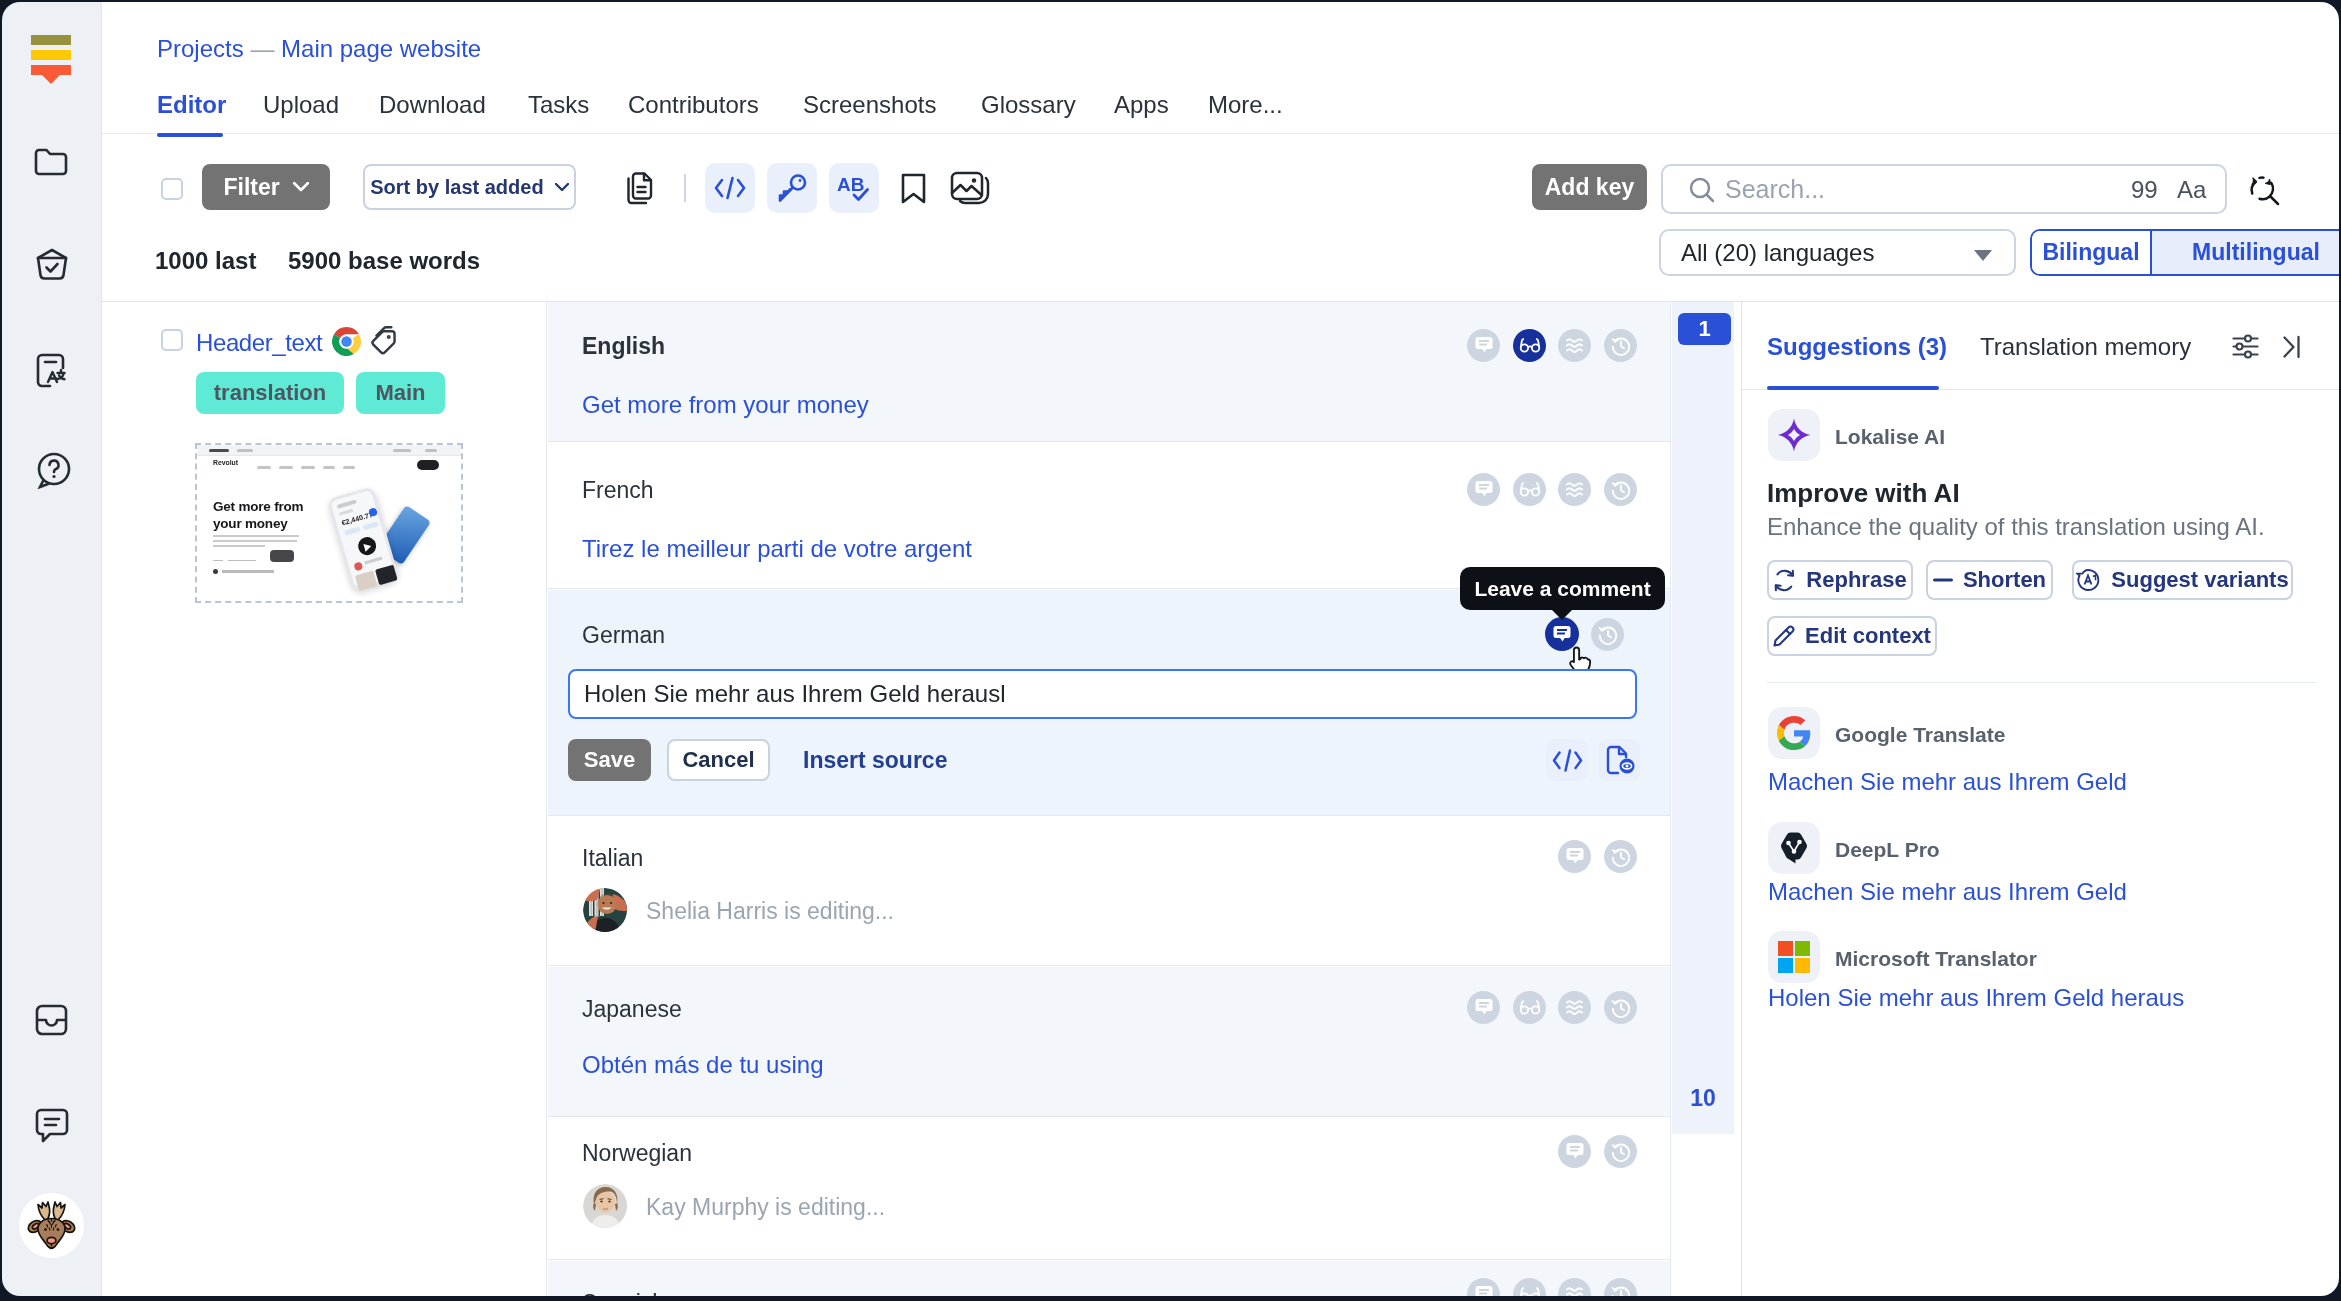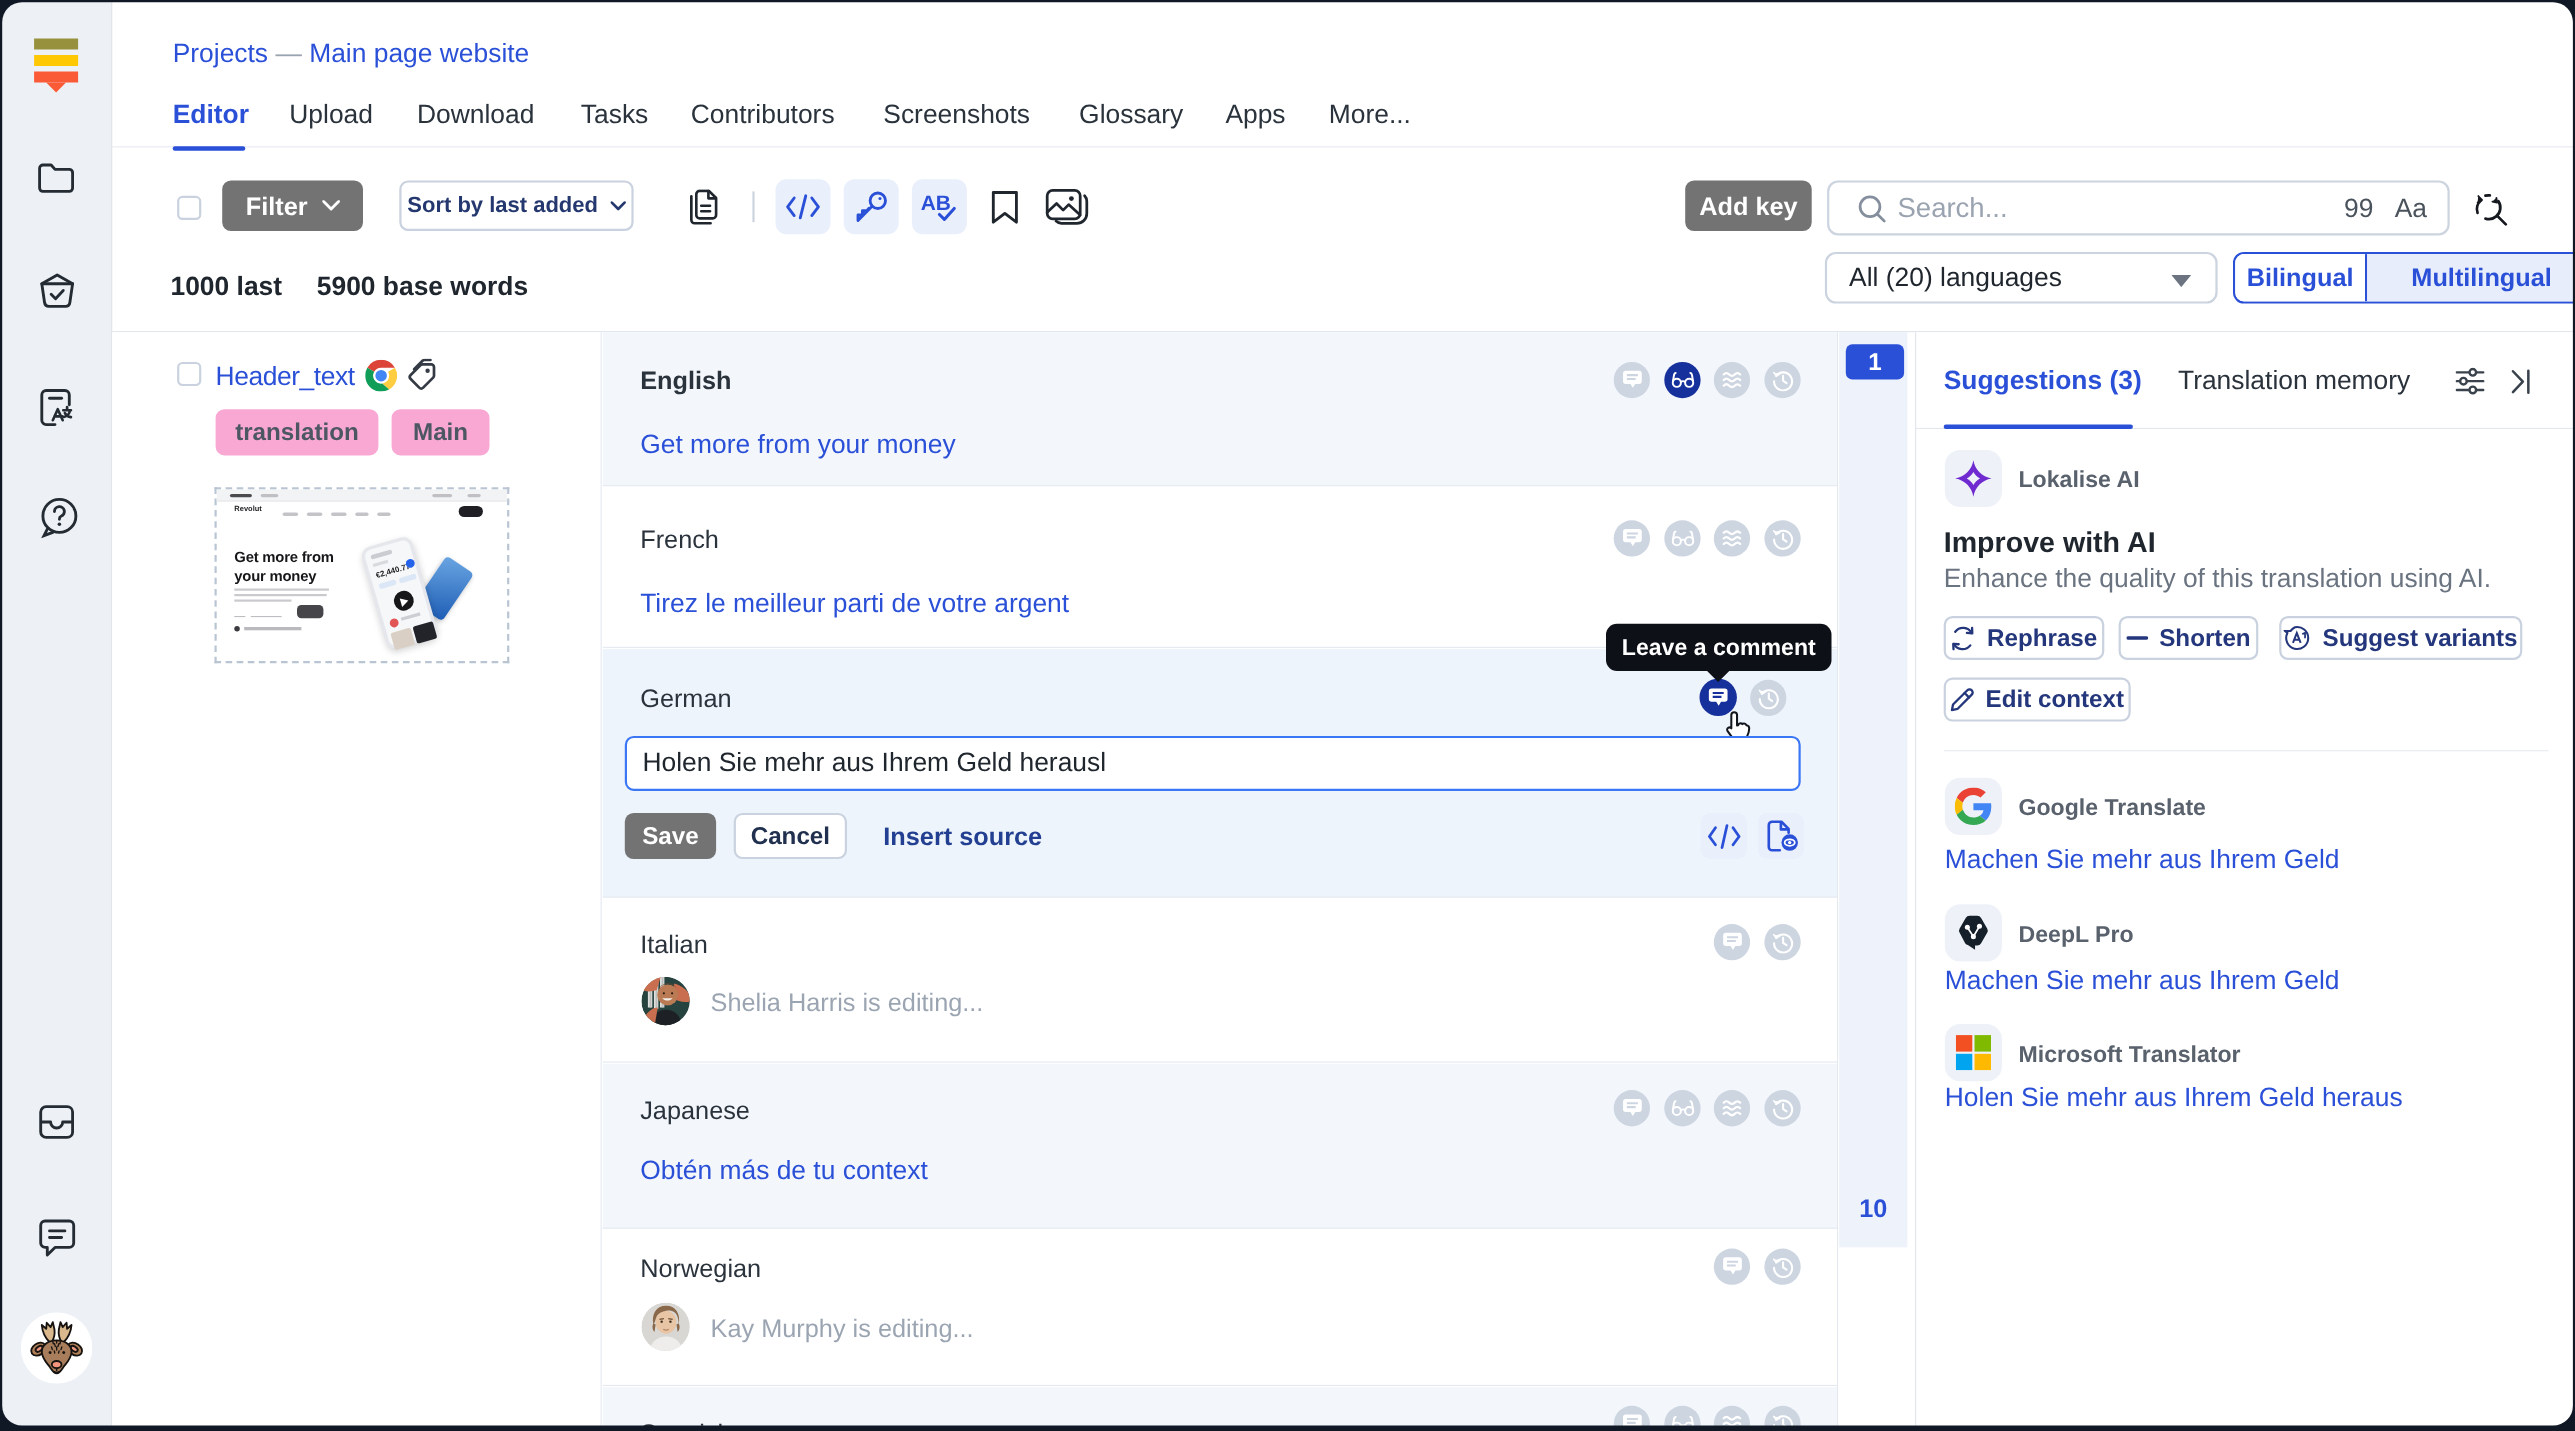--- a/index.html
+++ b/index.html
@@ -29,21 +29,21 @@
   .content-border { position:absolute; left:102px; right:0; top:301px; height:1px; background:#dfe5ec; }
   .keycol { position:absolute; left:102px; top:302px; width:445px; bottom:0; background:#fff; border-right:1px solid #e4e9f0; }
   .rowscol { position:absolute; left:548px; top:302px; width:1123px; bottom:0; background:#fff; border-right:1px solid #e4e9f0; }
   .row { position:absolute; left:0; width:100%; }
   .row-label { position:absolute; left:34px; font-size:23px; color:#2a323c; }
   .row-link { position:absolute; left:34px; font-size:24px; color:#2b50d8; }
   .circ { position:absolute; width:33px; height:33px; border-radius:50%; background:#cdd5e1; display:flex; align-items:center; justify-content:center; }
   .circ svg { display:block; }
   .numstrip { position:absolute; left:1672px; top:302px; width:62px; height:832px; background:#edf2fb; }
   .panel { position:absolute; left:1741px; top:302px; right:0; bottom:0; background:#fff; border-left:1px solid #dfe5ec; }
-  .chip { position:absolute; background:#f9a8d4; border-radius:8px; color:#4d5663; font-weight:600; font-size:22px; display:flex; align-items:center; justify-content:center; }
+  .chip { position:absolute; background:#5eead4; border-radius:8px; color:#4d5663; font-weight:600; font-size:22px; display:flex; align-items:center; justify-content:center; }
   .avatar { position:absolute; width:44px; height:44px; border-radius:50%; overflow:hidden; }
   .gray-edit { position:absolute; font-size:23px; color:#9ba5b2; }
   .aibtn { position:absolute; background:#fff; border:2px solid #c9d2de; border-radius:8px; display:flex; align-items:center; justify-content:center; gap:10px; color:#24367c; font-weight:600; font-size:22px; white-space:nowrap; }
   .sugg-label { position:absolute; left:93px; font-size:21px; font-weight:600; color:#59616d; }
   .sugg-text { position:absolute; left:26px; font-size:24px; color:#2b50d8; }
   .sugg-icon { position:absolute; left:26px; width:52px; height:52px; border-radius:14px; background:#eef2f8; display:flex; align-items:center; justify-content:center; }
 </style>
 </head>
 <body>
 <div class="app">
@@ -428,21 +428,21 @@
           <path d="M2 13.6 q2.5 -2.5 5 0 t5 0 t5 0"></path>
         </svg>
       </div>
     <div class="circ" style="left:1056px;top:689px;width:33px;height:33px;background:#cdd5e1;">
         <svg width="20" height="20" viewBox="0 0 20 20" fill="none" stroke="#fff" stroke-width="1.9" stroke-linecap="round">
           <path d="M3.6 5.6 A8.2 8.2 0 1 1 1.8 10.6"></path>
           <path d="M1.4 2.6 l2.4 3.4 3.4 -2.1" fill="#fff" stroke-width="1.3"></path>
           <path d="M10 5.6 v4.6 l3.1 2.1"></path>
         </svg>
       </div>
-    <div class="row-link" style="top:749px;">Obtén más de tu context</div>
+    <div class="row-link" style="top:749px;">Obtén más de tu using</div>
     <div class="row-label" style="top:838px;">Norwegian</div>
     <div class="circ" style="left:1010px;top:833px;width:33px;height:33px;background:#cdd5e1;">
         <svg width="20" height="19" viewBox="0 0 20 19">
           <path d="M4 1 h12 a2.5 2.5 0 0 1 2.5 2.5 v7 a2.5 2.5 0 0 1 -2.5 2.5 h-3.4 l-2.2 3.6 -2.2 -3.6 H4 a2.5 2.5 0 0 1 -2.5 -2.5 v-7 A2.5 2.5 0 0 1 4 1 z" fill="#fff"></path>
           <path d="M5 5 h10 M5 8.5 h8" stroke="#cdd5e1" stroke-width="1.9"></path>
         </svg>
       </div>
     <div class="circ" style="left:1056px;top:833px;width:33px;height:33px;background:#cdd5e1;">
         <svg width="20" height="20" viewBox="0 0 20 20" fill="none" stroke="#fff" stroke-width="1.9" stroke-linecap="round">
           <path d="M3.6 5.6 A8.2 8.2 0 1 1 1.8 10.6"></path>

